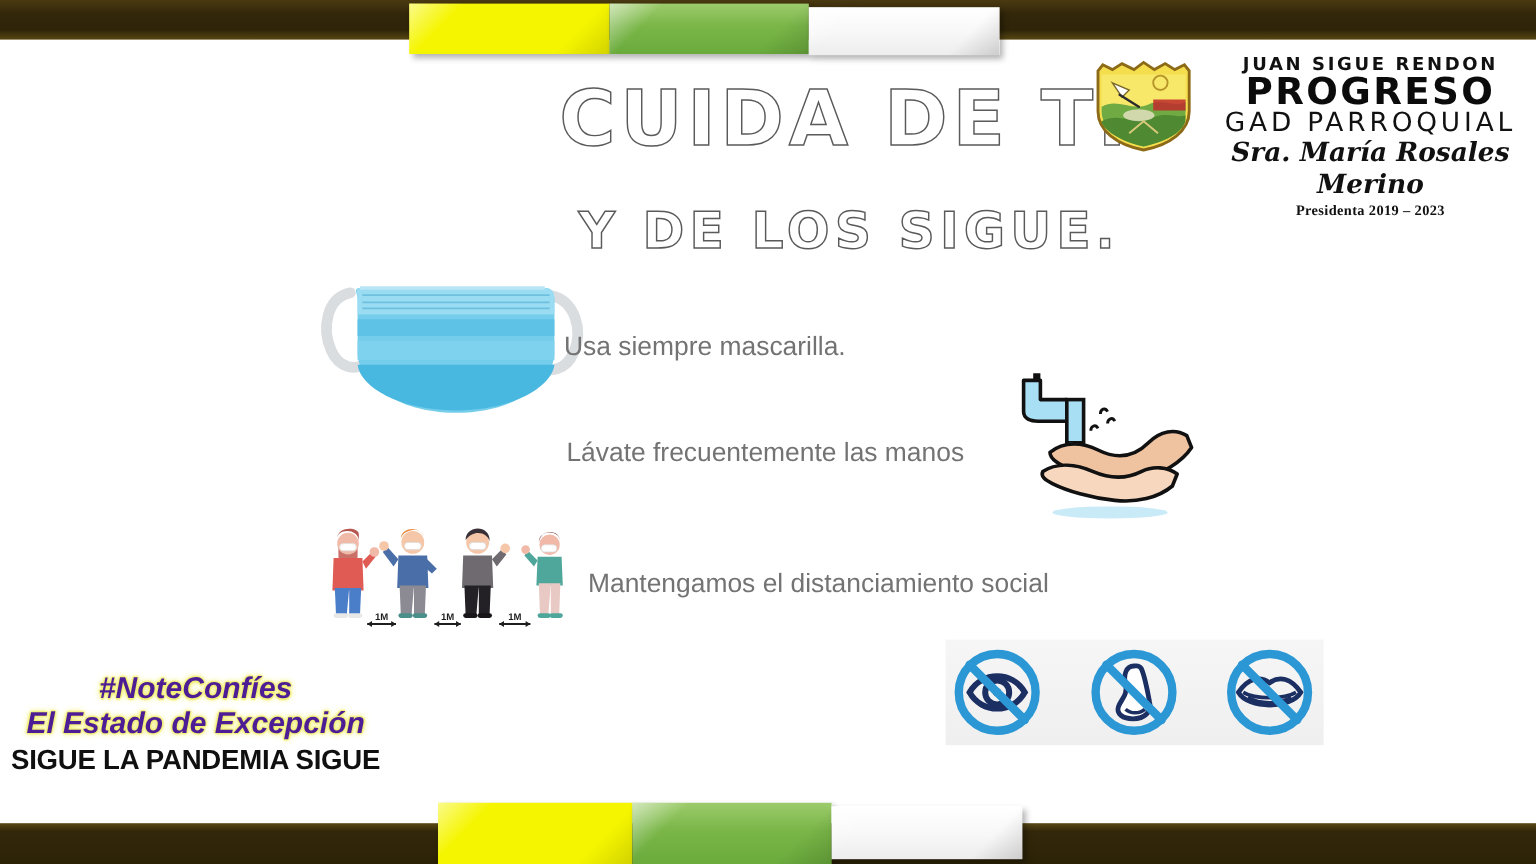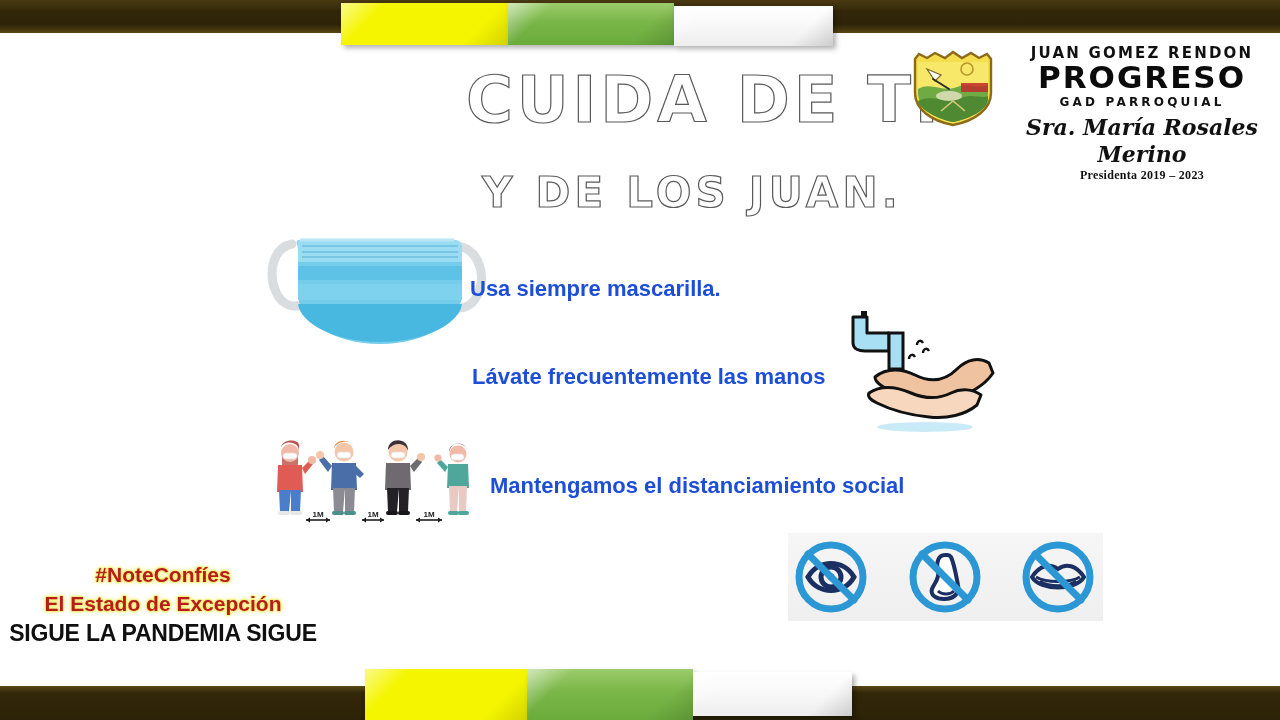--- a/index.html
+++ b/index.html
@@ -80,52 +80,53 @@
     top: 172px;
     font-size: 42px;
     line-height: 42px;
     letter-spacing: 0.10em;
   }
 
   
   .tip-text {
     position: absolute;
     z-index: 6;
-    color: #1d4ed8;
+    color: #737373;
     font-family: "Liberation Sans", sans-serif;
-    font-weight: bold;
+    font-weight: normal;
     font-size: 22px;
     line-height: 26px;
     white-space: nowrap;
   }
   #tip-1 { left: 470px; top: 276px; }
   #tip-2 { left: 472px; top: 364px; }
   #tip-3 { left: 490px; top: 473px; }
   #tip-4 { left: 459px; top: 575px; }
 
   
   #slogan {
     position: absolute;
     left: 8px;
     top: 560px;
     width: 310px;
     z-index: 6;
     text-align: center;
     font-family: "Liberation Sans", sans-serif;
   }
   #slogan .glow {
-    color: #b91c1c;
-    font-weight: bold;
-    font-size: 21px;
+    color: #4c1d95;
+    font-weight: bold;
+    font-size: 25px;
     line-height: 29px;
     text-shadow:
        0 0 2px #f2ef7a, 0 0 3px #f2ef7a,
        1px 0 1px #f2ef7a, -1px 0 1px #f2ef7a,
        0 1px 1px #f2ef7a, 0 -1px 1px #f2ef7a,
        0 0 6px #eceb62;
+    font-style: italic;
   }
   #slogan .strong {
     color: #101010;
     font-weight: bold;
     font-size: 23px;
     line-height: 30px;
     letter-spacing: -0.2px;
   }
 
   
@@ -154,22 +155,22 @@
     line-height: 17px;
   }
   #logo-line-2 {
     font-size: 31px;
     font-weight: bold;
     letter-spacing: 2.0px;
     color: #0b0b0b;
     line-height: 31px;
   }
   #logo-line-3 {
-    font-size: 12px;
-    font-weight: bold;
+    font-size: 22px;
+    font-weight: normal;
     letter-spacing: 3.2px;
     color: #111;
     line-height: 19px;
   }
   #logo-line-4 {
     font-family: "DejaVu Serif", serif;
     font-style: italic;
     font-weight: bold;
     font-size: 22px;
     color: #111;
@@ -202,40 +203,40 @@
   <div class="bevel bevel-yellow" id="top-yellow"></div>
   <div class="bevel bevel-green" id="top-green"></div>
   <div class="bevel bevel-white" id="top-white"></div>
 
   <div class="brown-bar bottom"></div>
   <div class="bevel bevel-yellow" id="bot-yellow"></div>
   <div class="bevel bevel-green" id="bot-green"></div>
   <div class="bevel bevel-white" id="bot-white"></div>
 
   <div class="outline-title" id="title-line1">CUIDA DE TI</div>
-  <div class="outline-title" id="title-line2">Y DE LOS JUAN.</div>
+  <div class="outline-title" id="title-line2">Y DE LOS SIGUE.</div>
 
   <div id="logo-block">
     <svg id="crest" viewBox="0 0 96 78">
       <path d="M10 10 L14 5 L22 9 L30 4 L40 9 L48 3 L57 9 L66 4 L74 9 L82 5 L86 10
                L86 44 C86 60 70 72 48 76 C26 72 10 60 10 44 Z" fill="#f5de4e" stroke="#8d6a18" stroke-width="2.4"></path>
       <path d="M13 13 L13 44 C13 58 28 69 48 73 C68 69 83 58 83 44 L83 13 Z" fill="#f7e86a"></path>
       <path d="M13 40 C26 32 38 44 52 38 C64 33 74 41 83 36 L83 44
                C83 58 68 69 48 73 C28 69 13 58 13 44 Z" fill="#6faa43"></path>
       <path d="M13 52 C28 44 40 56 56 49 C68 44 76 50 83 47 L83 50
                C83 60 68 69 48 73 C28 69 13 58 13 52 Z" fill="#4f8a32"></path>
       <path d="M56 34 L83 34 L83 43 L56 43 Z" fill="#c02a2a" opacity="0.85"></path>
       <circle cx="62" cy="20" r="6" fill="none" stroke="#b8952a" stroke-width="1.6"></circle>
       <path d="M22 20 L36 26 L30 32 Z" fill="#ffffff" stroke="#7c6a2a" stroke-width="1.2"></path>
       <path d="M28 30 L44 40" stroke="#2b2b2b" stroke-width="2" stroke-linecap="round"></path>
       <ellipse cx="44" cy="47" rx="13" ry="5" fill="#e9e3c7" opacity="0.8"></ellipse>
       <path d="M36 62 L48 52 L60 62" fill="none" stroke="#d8c97a" stroke-width="1.6"></path>
     </svg>
     <div id="logo-text">
-      <div id="logo-line-1">JUAN GOMEZ RENDON</div>
+      <div id="logo-line-1">JUAN SIGUE RENDON</div>
       <div id="logo-line-2">PROGRESO</div>
       <div id="logo-line-3">GAD PARROQUIAL</div>
       <div id="logo-line-4">Sra. María Rosales Merino</div>
       <div id="logo-line-5">Presidenta 2019 – 2023</div>
     </div>
   </div>
 
   <svg class="art" id="art-mask" viewBox="0 0 232 128">
     <path d="M30 22 C10 26 6 52 14 70 C20 84 34 88 44 80" fill="none" stroke="#d9dde0" stroke-width="9" stroke-linecap="round"></path>
     <path d="M196 24 C218 28 224 54 216 72 C210 86 196 90 186 82" fill="none" stroke="#d9dde0" stroke-width="9" stroke-linecap="round"></path>

